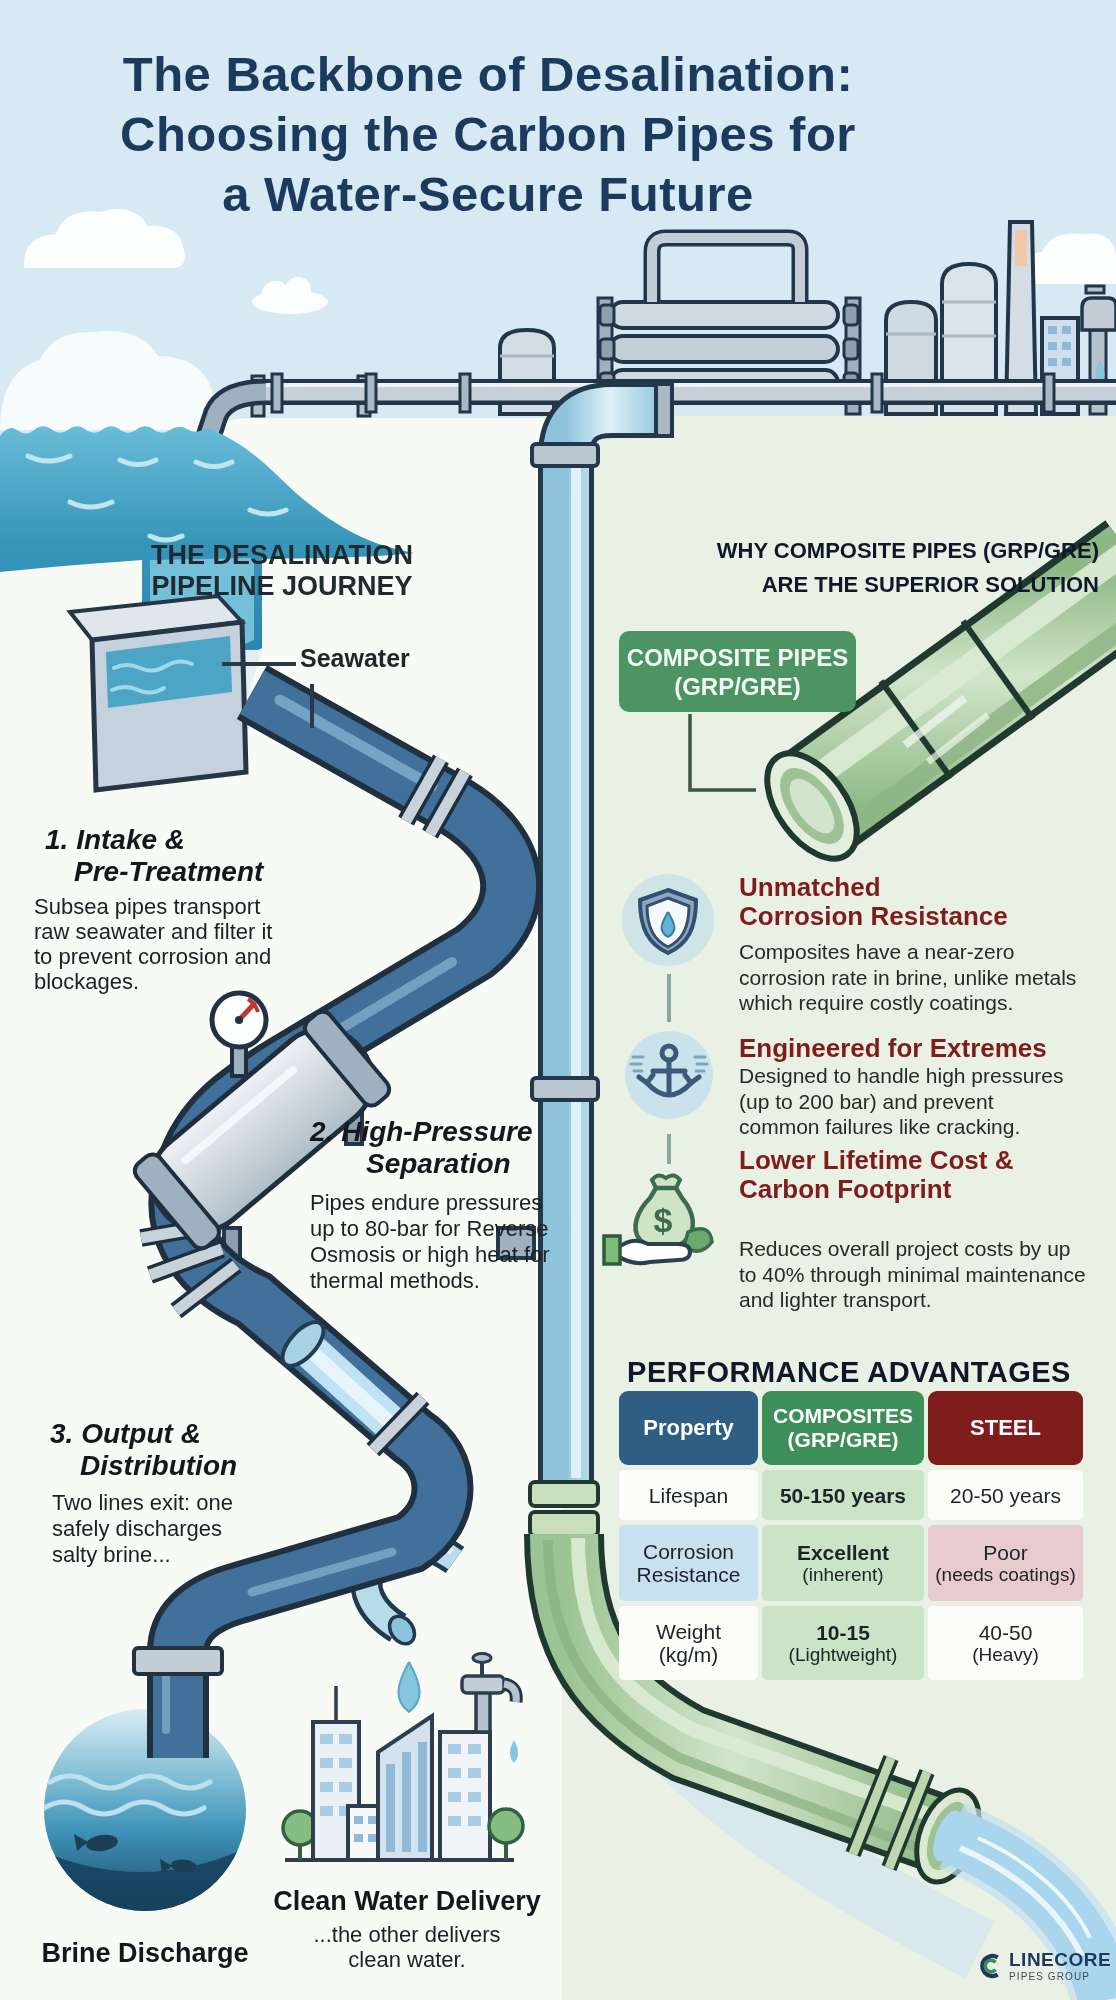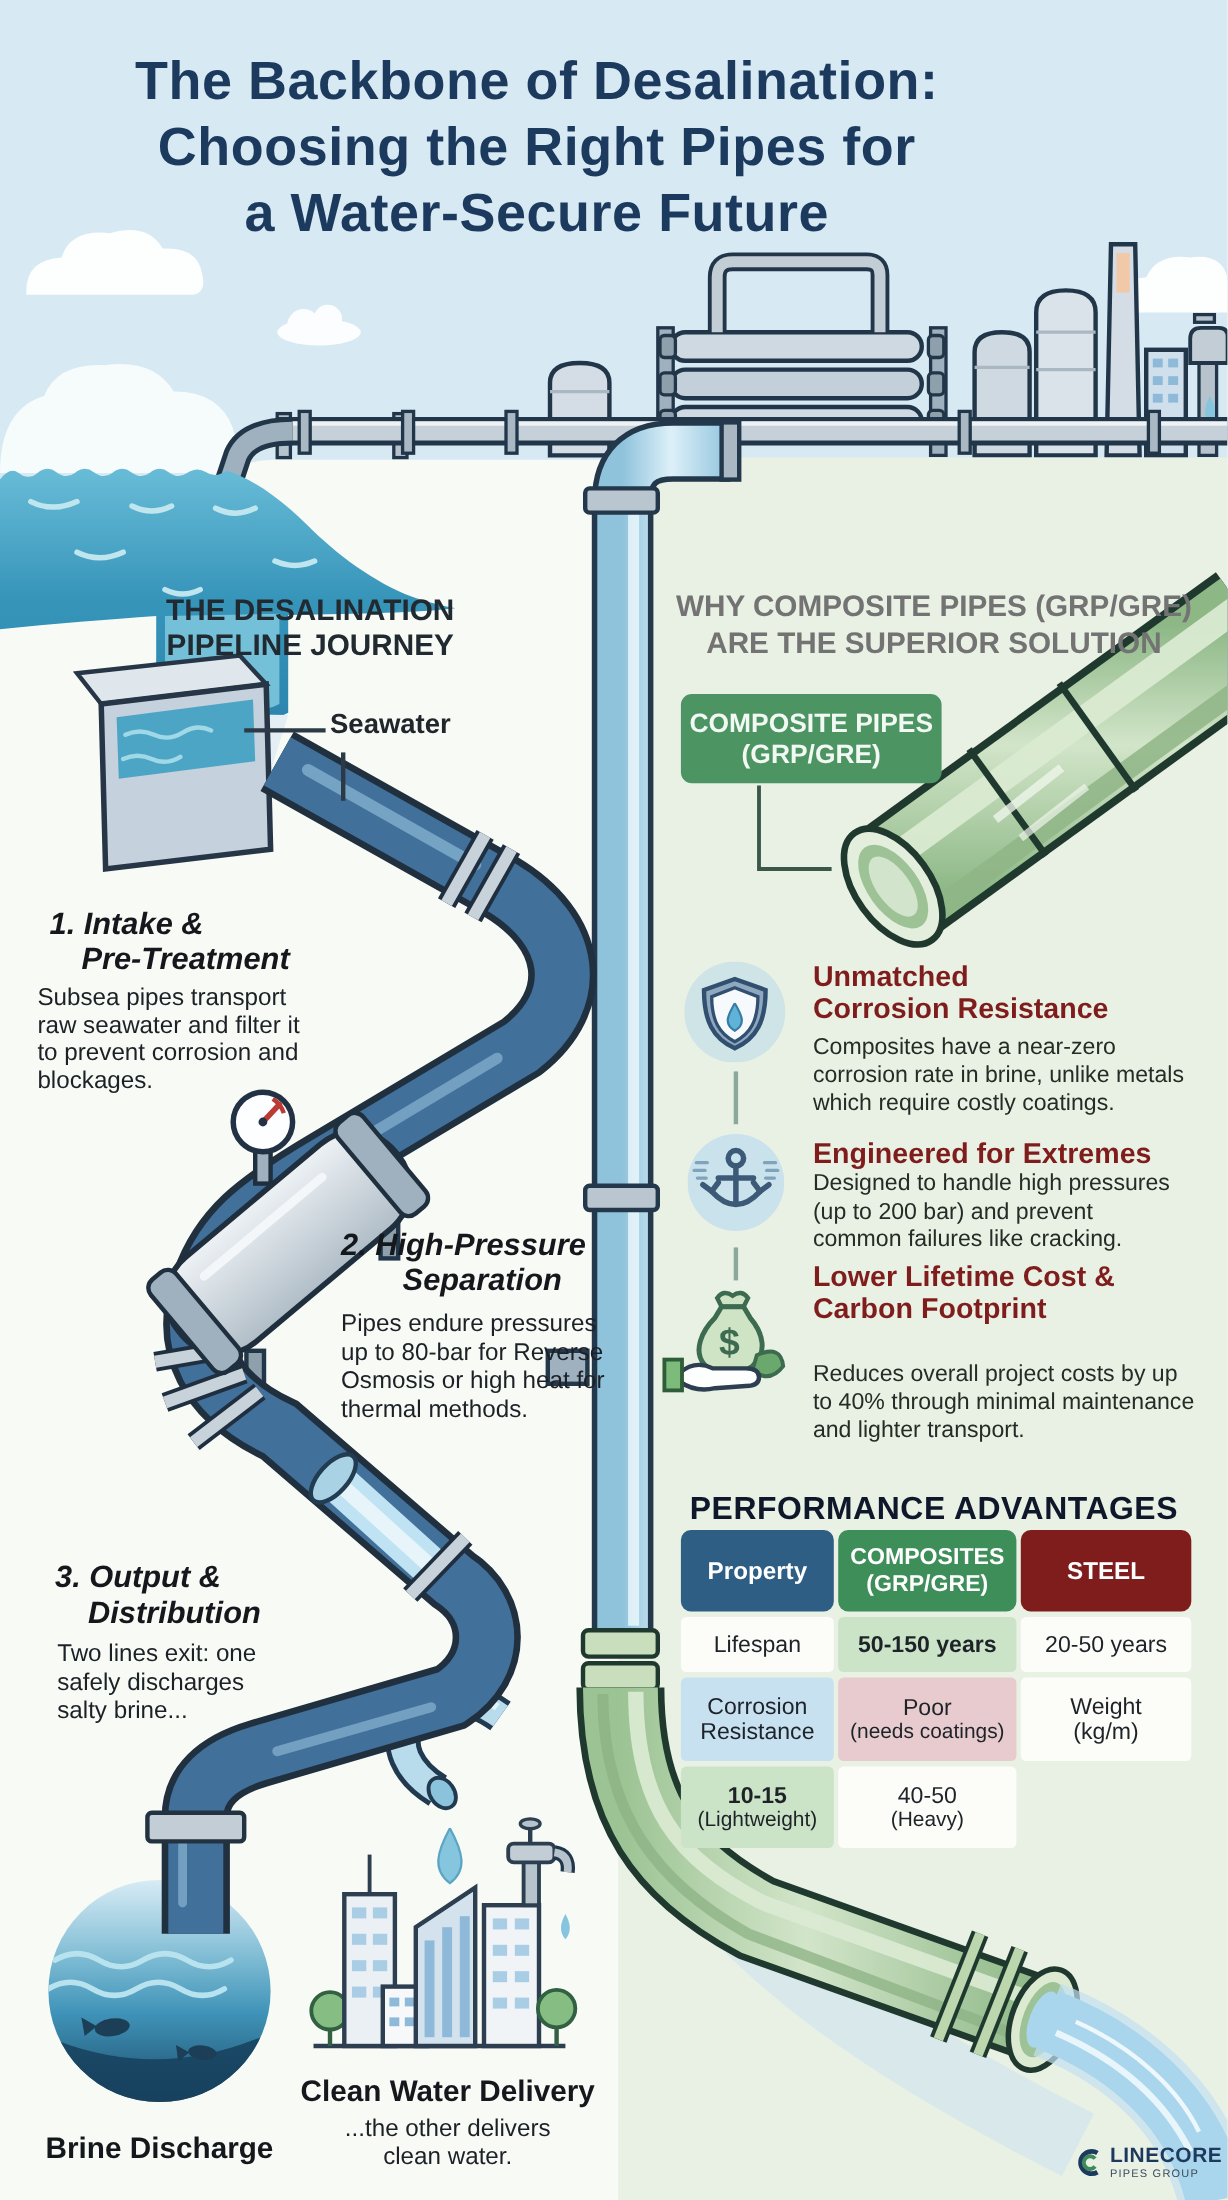--- a/index.html
+++ b/index.html
@@ -7,22 +7,22 @@
           font-family:"Liberation Sans",sans-serif;color:#1f262b;}
   .abs{position:absolute;}
   .art{position:absolute;left:0;top:0;}
   .title{left:0;top:44px;width:976px;text-align:center;color:#1c3a5e;font-weight:bold;
          font-size:49px;line-height:60px;letter-spacing:.5px;}
   .lheading{left:132px;top:540px;width:300px;text-align:center;color:#222a31;font-weight:bold;
             font-size:27px;line-height:31px;}
   .seawater{left:300px;top:644px;font-size:25px;font-weight:bold;color:#20262b;}
   .step-title{font-size:28px;line-height:32px;font-weight:bold;color:#14181c;font-style:italic;}
   .step-body{font-size:22px;line-height:25px;color:#1b2126;}
-  .rheading{left:599px;top:534px;width:500px;text-align:center;color:#737373;font-weight:bold;
-            font-size:27px;line-height:34px;}
+  .rheading{left:599px;top:534px;width:500px;text-align:right;color:#0f172a;font-weight:bold;
+            font-size:22px;line-height:34px;}
   .badge{left:619px;top:631px;width:237px;height:81px;background:#4d9463;border-radius:10px;
          color:#f2f8f3;font-weight:bold;font-size:24px;line-height:29px;text-align:center;
          display:flex;flex-direction:column;justify-content:center;box-shadow:inset 0 0 0 2px #41855702;}
   .ben-title{font-size:26px;line-height:29px;font-weight:bold;color:#7f1d1d;}
   .ben-body{font-size:21px;line-height:25.5px;color:#252b26;}
   .perf{left:599px;top:1356px;width:500px;text-align:center;font-size:29px;font-weight:bold;color:#0f172a;letter-spacing:.5px;}
   .tbl{left:619px;top:1391px;display:grid;grid-template-columns:139px 162px 155px;
        grid-template-rows:74px 50px 76px 74px;gap:5px 4px;}
   .cell{display:flex;flex-direction:column;align-items:center;justify-content:center;
         font-size:21px;line-height:23px;text-align:center;border-radius:5px;color:#1d2328;}
@@ -391,21 +391,21 @@
     </g>
 
     <g stroke="#2c3a47" stroke-width="4">
       <line x1="222" y1="664" x2="296" y2="664"></line>
       <line x1="312" y1="684" x2="312" y2="728"></line>
     </g>
   </svg>
 
   <div class="abs title">
     <div>The Backbone of Desalination:</div>
-    <div>Choosing the Right Pipes for</div>
+    <div>Choosing the Carbon Pipes for</div>
     <div>a Water-Secure Future</div>
   </div>
 
   <div class="abs lheading">
     <div>THE DESALINATION</div>
     <div>PIPELINE JOURNEY</div>
   </div>
 
   <div class="abs seawater">Seawater</div>
 
@@ -496,20 +496,24 @@
       <div>COMPOSITES</div>
       <div>(GRP/GRE)</div>
     </div>
     <div class="cell hdr h-red">STEEL</div>
 
     <div class="cell c-white">Lifespan</div>
     <div class="cell c-green main-bold">50-150 years</div>
     <div class="cell c-white">20-50 years</div>
 
     <div class="cell c-blue" style="padding:0 8px;">Corrosion Resistance</div>
+    <div class="cell c-green">
+      <div class="main-bold">Excellent</div>
+      <div class="sub">(inherent)</div>
+    </div>
     <div class="cell c-pink">
       <div>Poor</div>
       <div class="sub">(needs coatings)</div>
     </div>
 
     <div class="cell c-white" style="padding:0 20px;">Weight (kg/m)</div>
     <div class="cell c-green">
       <div class="main-bold">10-15</div>
       <div class="sub">(Lightweight)</div>
     </div>

